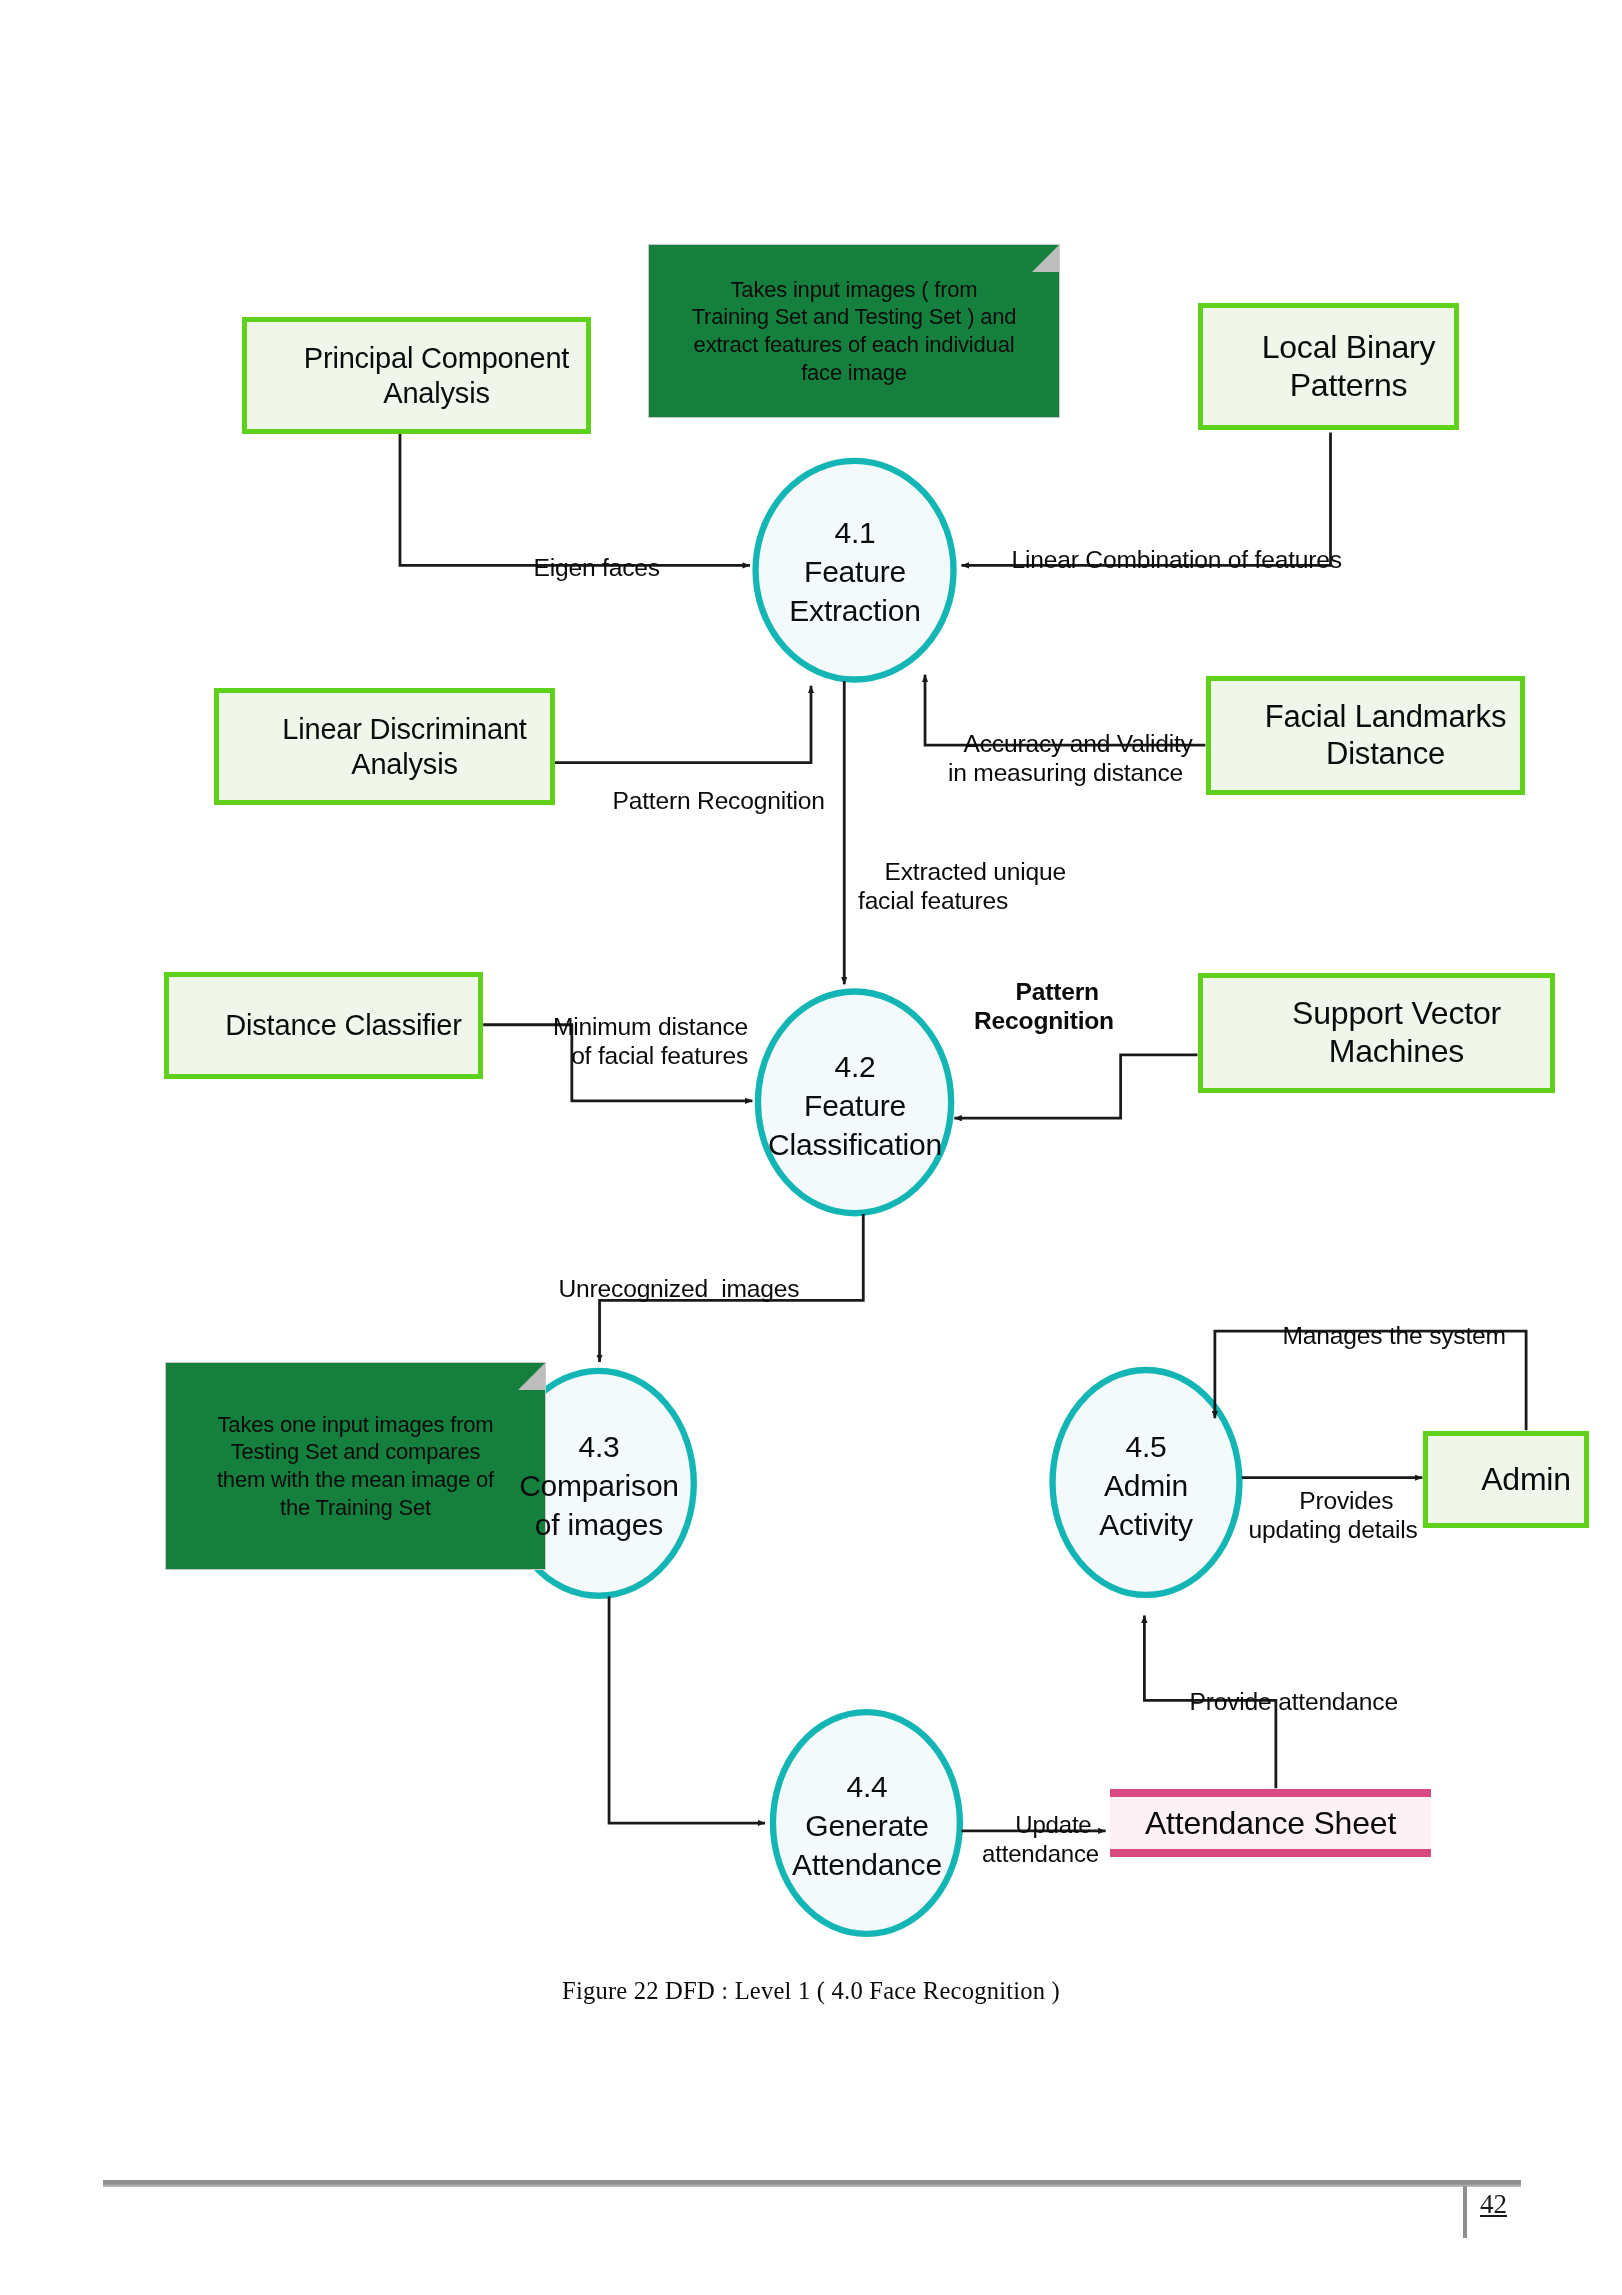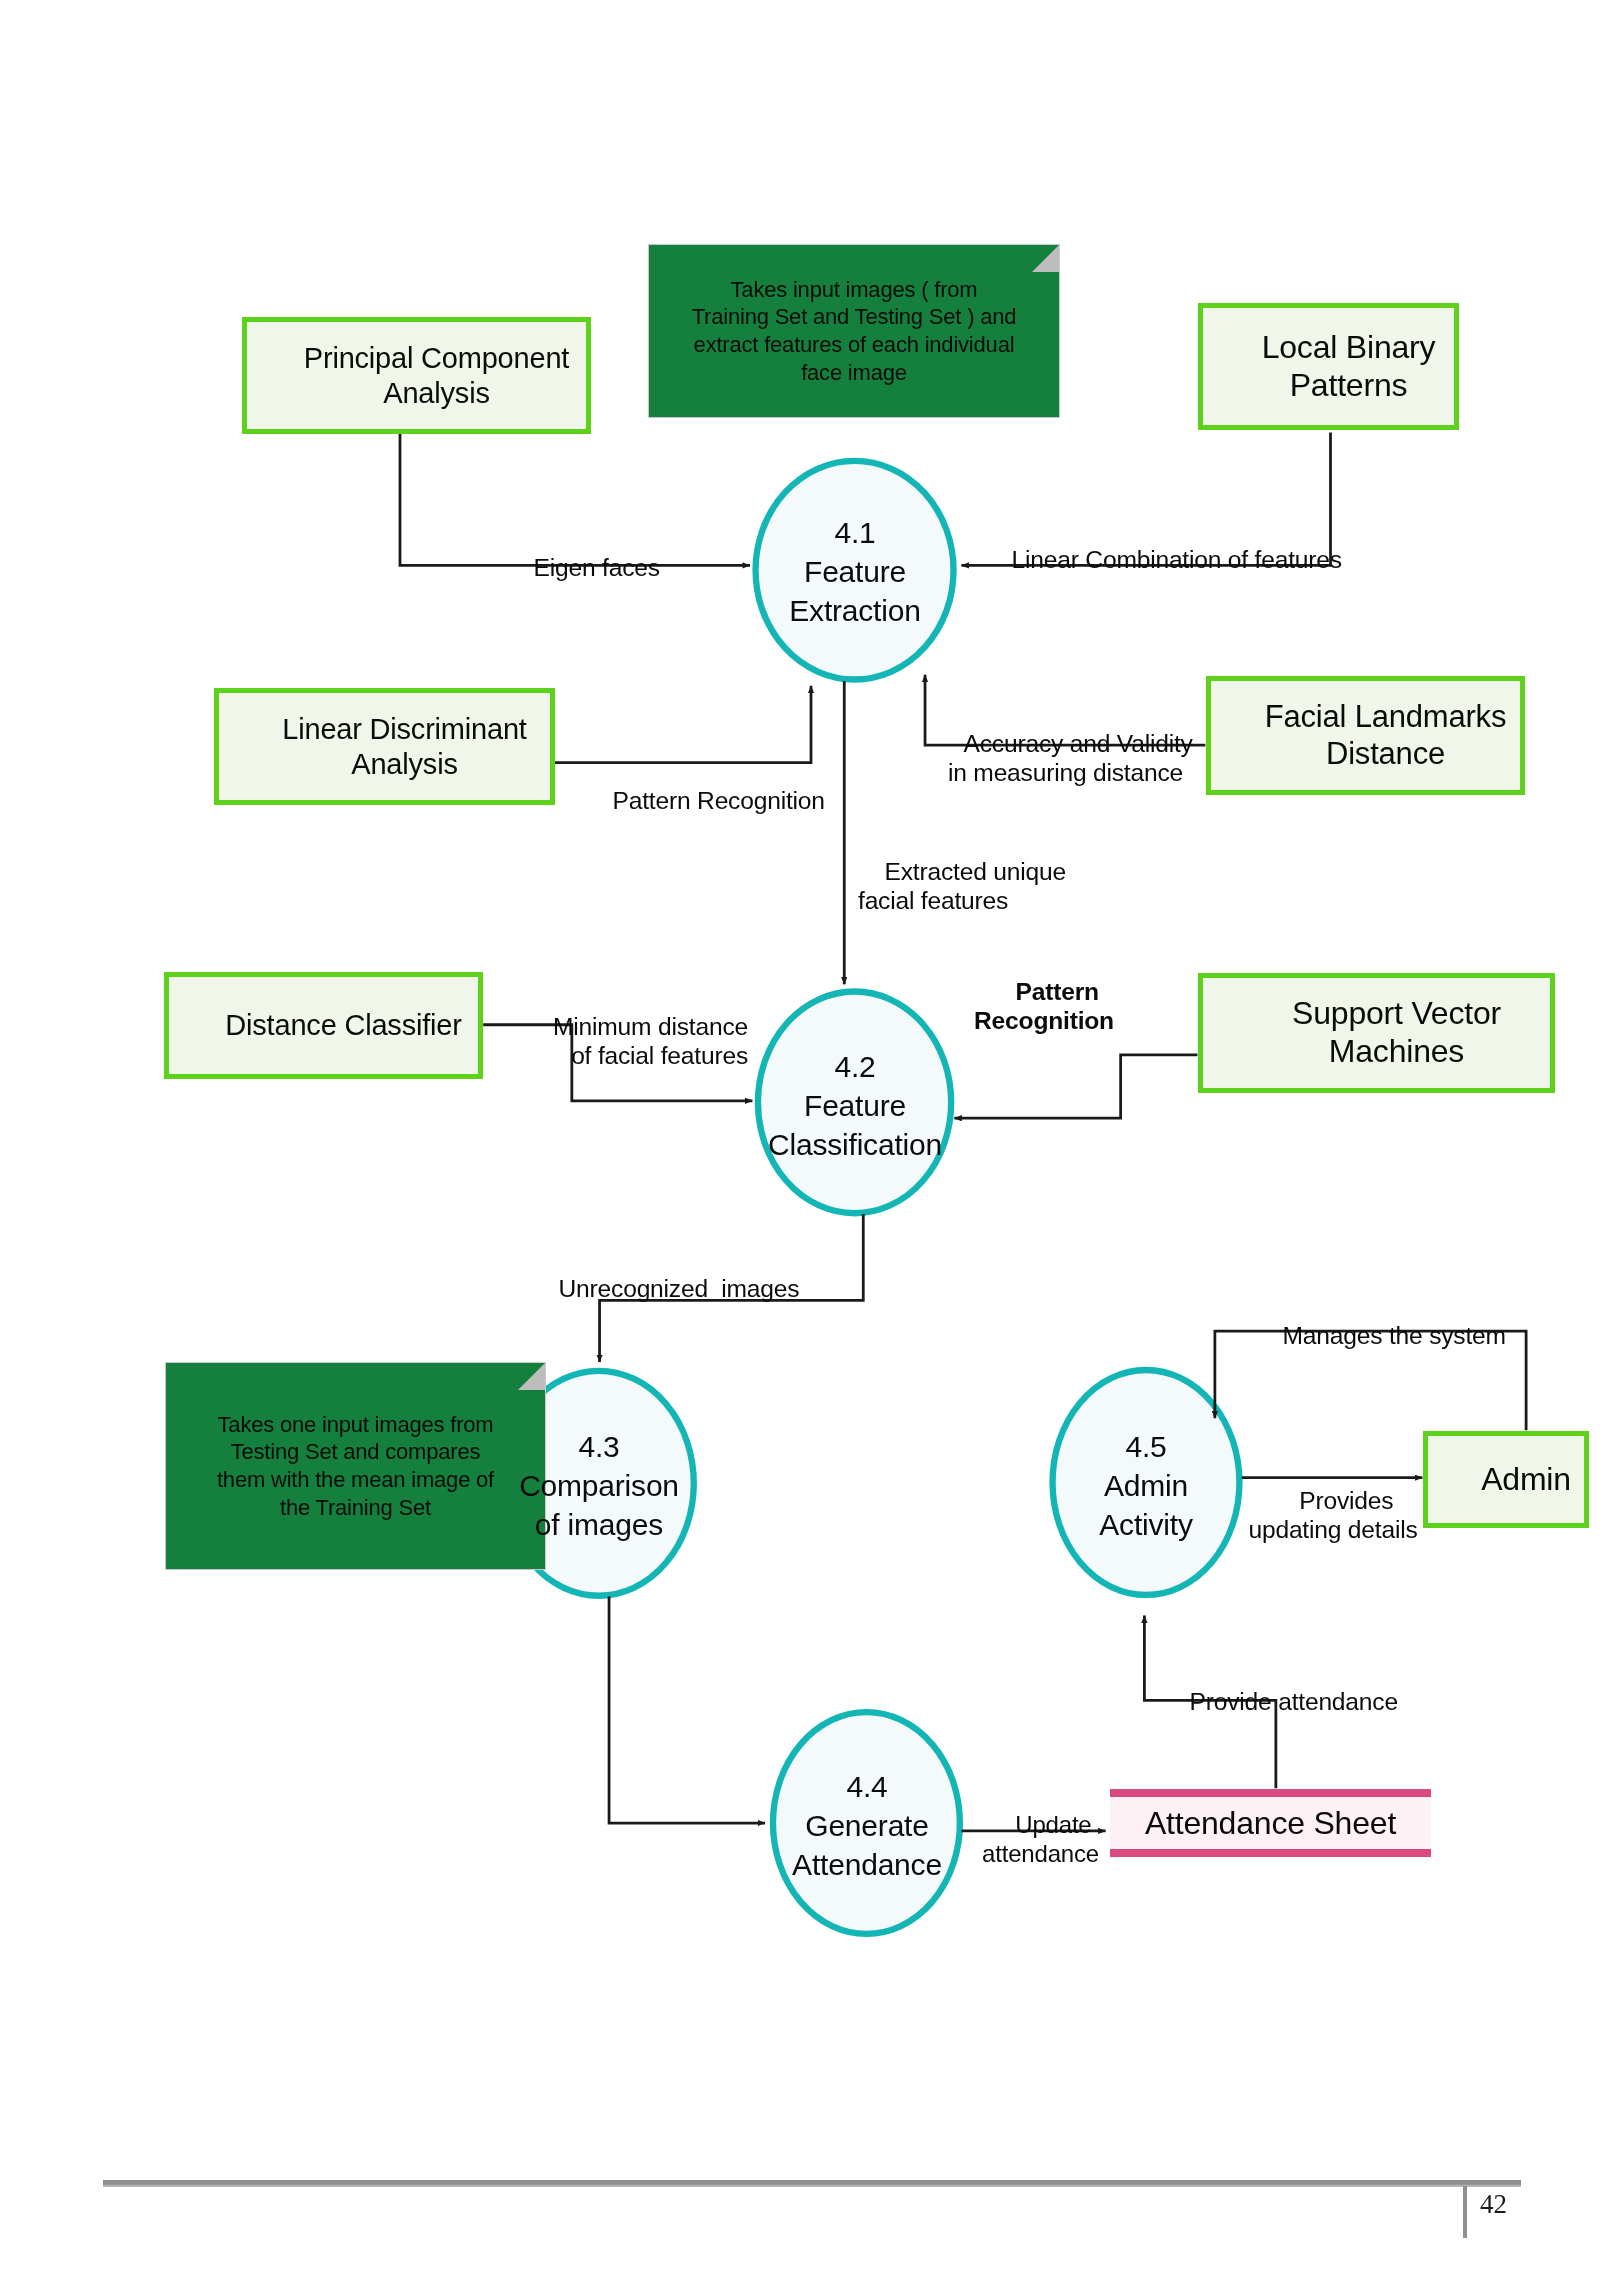--- a/index.html
+++ b/index.html
@@ -125,20 +125,21 @@
     height: 52px;
     background: #8f8f8f;
   }
   #page-number {
     position: absolute;
     left: 1480px;
     top: 2189px;
     font-family: "Liberation Serif", serif;
     font-size: 27px;
     color: #1a1a1a;
+    text-decoration: underline;
   }
 </style>
 </head>
 <body>
 
 <div id="page">
 
   <svg id="diagram-svg" viewBox="0 0 2048 2898">
     <defs>
       <marker id="arrowhead" markerWidth="12" markerHeight="12" refX="9.5" refY="4" orient="auto" markerUnits="userSpaceOnUse">
@@ -310,20 +311,23 @@
 
   <div class="flow-label center" style="left:1246px; top:1456px; width:174px; font-size:24.6px;">
     <span style="white-space:pre-line;">Provides
 updating details</span>
   </div>
 
   <div class="flow-label" style="left:1256px; top:1291px; font-size:24.6px;">
     <span>Manages the system</span>
   </div>
 
+  <div id="figure-caption">
+    <span>Figure 22 DFD : Level 1 ( 4.0 Face Recognition )</span>
+  </div>
 
   <div id="footer-rule"></div>
   <div id="footer-divider"></div>
   <div id="page-number">
     <span>42</span>
   </div>
 
 </div>
 
 

